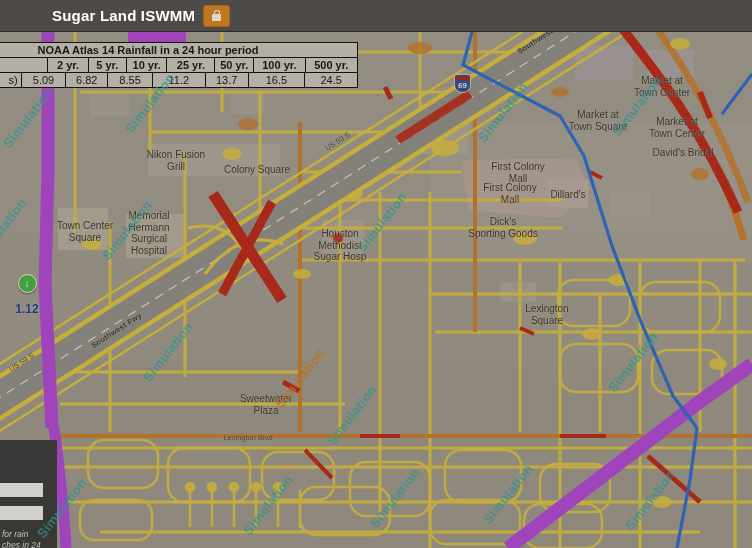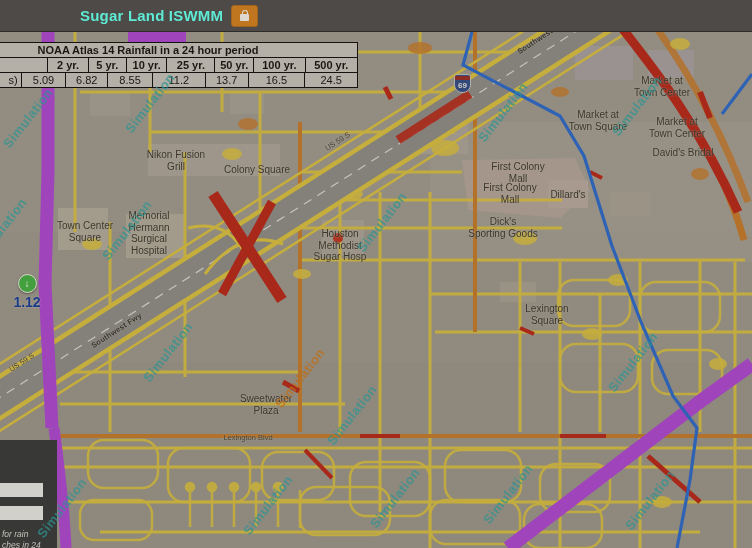--- a/index.html
+++ b/index.html
@@ -7,21 +7,21 @@
     position:relative;width:752px;height:548px;overflow:hidden;
     background:#918b7f;font-family:"Liberation Sans",sans-serif;
     -webkit-font-smoothing:antialiased;
   }
   
   .topbar{
     position:absolute;left:0;top:0;width:752px;height:32px;z-index:10;
     background:#4d4a47;border-bottom:1px solid #2e2c29;
     display:flex;align-items:center;box-sizing:border-box;
   }
-  .app-title{margin-left:80px;font-size:15px;font-weight:600;color:#5eead4;letter-spacing:.2px;}
+  .app-title{margin-left:52px;font-size:15px;font-weight:600;color:#ffffff;letter-spacing:.2px;}
   .nav{display:flex;align-items:center;margin-left:14px;}
   .nav-item{font-size:11.5px;color:#2c2a26;padding:0 9px;cursor:pointer;white-space:nowrap;}
   .nav-item.muted{color:#747069;}
   .caret{font-size:8px;margin-left:3px;color:#747069;}
   .appbtn{
     width:25px;height:20px;margin-left:8px;border-radius:3px;background:#c0761e;
     border:1px solid #a3651d;display:flex;align-items:center;justify-content:center;cursor:pointer;
   }
   .lock{position:relative;width:9px;height:7px;background:#ddd8d0;border-radius:1px;margin-top:3px;}
   .lock:before{
@@ -58,21 +58,21 @@
   .rt-cell{box-sizing:border-box;border-left:1px solid #15130f;text-align:center;overflow:hidden;}
   .rt-cell:first-child{border-left:none;text-align:right;padding-right:3px;}
   
   .marker{position:absolute;left:13px;top:274px;z-index:3;width:28px;text-align:center;}
   .marker .dot{
     width:17px;height:17px;margin:0 auto;border-radius:50%;background:#44a03e;
     border:1.5px solid #d9d7d0;box-shadow:0 1px 2px rgba(0,0,0,.4);
     display:flex;align-items:center;justify-content:center;
   }
   .marker .arr{color:#e8e6e0;font-size:10px;font-weight:700;line-height:1;}
-  .marker .val{margin-top:1px;font-size:14px;font-weight:700;color:#1a3a8a;text-shadow:0 0 2px rgba(190,185,170,.8);}
+  .marker .val{margin-top:9px;font-size:12px;font-weight:700;color:#1a3a8a;text-shadow:0 0 2px rgba(190,185,170,.8);}
   
   .panel{
     position:absolute;left:0;top:440px;width:57px;height:108px;background:#383836;z-index:4;
     box-sizing:border-box;padding-top:43px;
   }
   .panel input{
     display:block;width:43px;height:14px;margin:0 0 9px 0;border:none;background:#d2d0ca;
     font-size:9px;padding:0 2px;box-sizing:border-box;
   }
   .panel .cap{font-style:italic;font-size:8.5px;color:#c4c1ba;line-height:11px;white-space:nowrap;padding-left:2px;}

